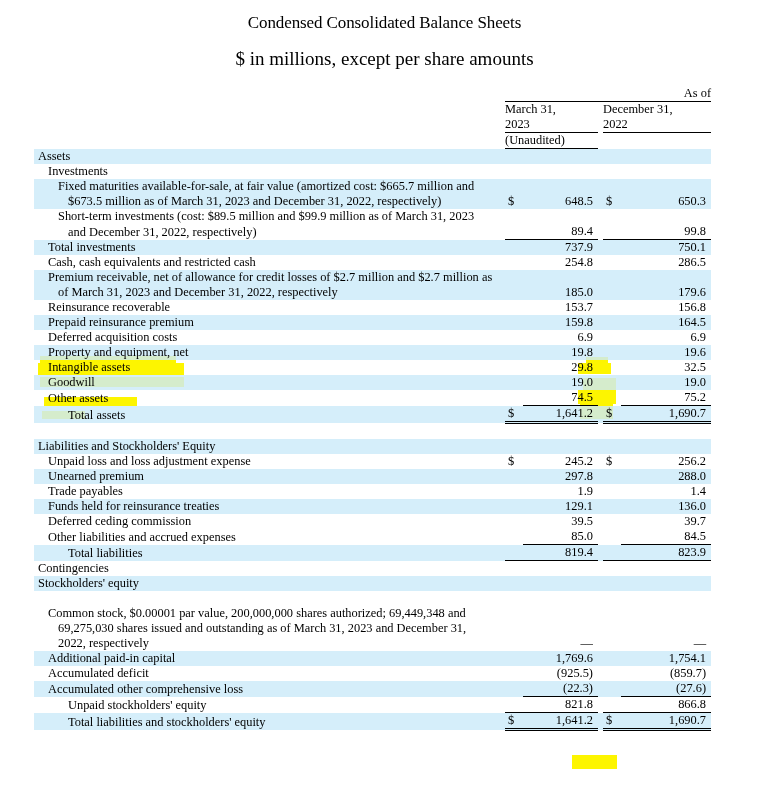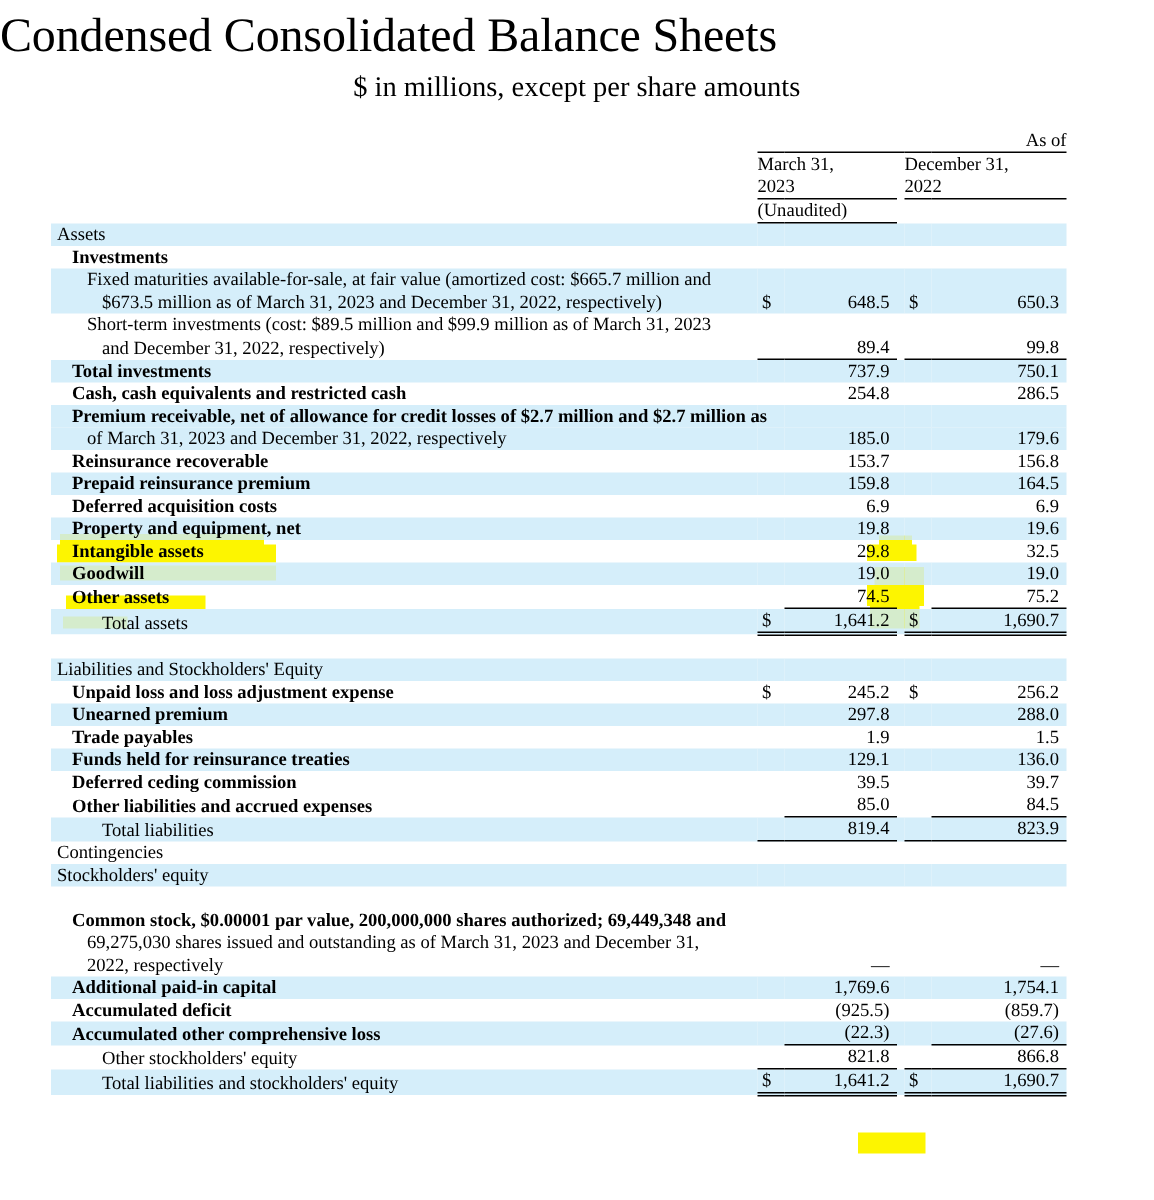--- a/index.html
+++ b/index.html
@@ -10,22 +10,22 @@
   body {
     width: 769px;
     height: 800px;
     font-family: "Liberation Serif", "DejaVu Serif", serif;
     color: #000000;
     overflow: hidden;
     position: relative;
   }
 
   .doc-title {
-    text-align: left;
-    font-size: 32px;
+    text-align: center;
+    font-size: 17px;
     font-family: "Liberation Serif", "DejaVu Serif", serif;
     letter-spacing: -0.1px;
     margin: 8px 0 0 0;
     line-height: 30px;
     font-weight: normal;
   }
   .doc-subtitle {
     text-align: center;
     font-size: 19px;
     margin: 12px 0 0 0;
@@ -53,21 +53,21 @@
   col.c-cur1   { width: 18px; }
   col.c-val1   { width: 75px; }
   col.c-gap    { width: 5px; }
   col.c-cur2   { width: 18px; }
   col.c-val2   { width: 90px; }
 
   .shade td { background: #cceaf9; }
 
   .lbl  { padding-left: 4px !important; white-space: nowrap; }
   .i0 { padding-left: 4px !important; }
-  .i1 { padding-left: 14px !important; font-weight: bold; }
+  .i1 { padding-left: 14px !important; }
   .i2 { padding-left: 24px !important; margin-left: 32px; }
   .i3 { padding-left: 34px !important; }
 
   .cur { text-align: left;  padding-left: 3px !important; }
   .val { text-align: right; padding-right: 5px !important; }
 
   
   .ul-s   { border-bottom: 1.2px solid #000; }
   .dbl    { border-bottom: 3px double #000; }
 
@@ -351,21 +351,21 @@
           <td class="cur"></td>
         <td class="val">288.0</td>
       </tr>
 
       <tr>
         <td class="lbl i1">Trade payables</td>
         <td class="cur"></td>
         <td class="val">1.9</td>
         <td></td>
           <td class="cur"></td>
-        <td class="val">1.5</td>
+        <td class="val">1.4</td>
       </tr>
 
       <tr class="shade">
         <td class="lbl i1">Funds held for reinsurance treaties</td>
         <td class="cur"></td>
         <td class="val">129.1</td>
         <td></td>
           <td class="cur"></td>
         <td class="val">136.0</td>
       </tr>
@@ -471,21 +471,21 @@
       <tr class="shade">
         <td class="lbl i1">Accumulated other comprehensive loss</td>
         <td class="cur"></td>
         <td class="val ul-s">(22.3)</td>
         <td></td>
           <td class="cur"></td>
         <td class="val ul-s">(27.6)</td>
       </tr>
 
       <tr>
-        <td class="lbl i3">Other stockholders' equity</td>
+        <td class="lbl i3">Unpaid stockholders' equity</td>
         <td class="cur ul-s"></td>
         <td class="val ul-s">821.8</td>
         <td></td>
         <td class="cur ul-s"></td>
         <td class="val ul-s">866.8</td>
       </tr>
 
       <tr class="shade">
         <td class="lbl i3">Total liabilities and stockholders' equity</td>
         <td class="cur dbl">$</td>

